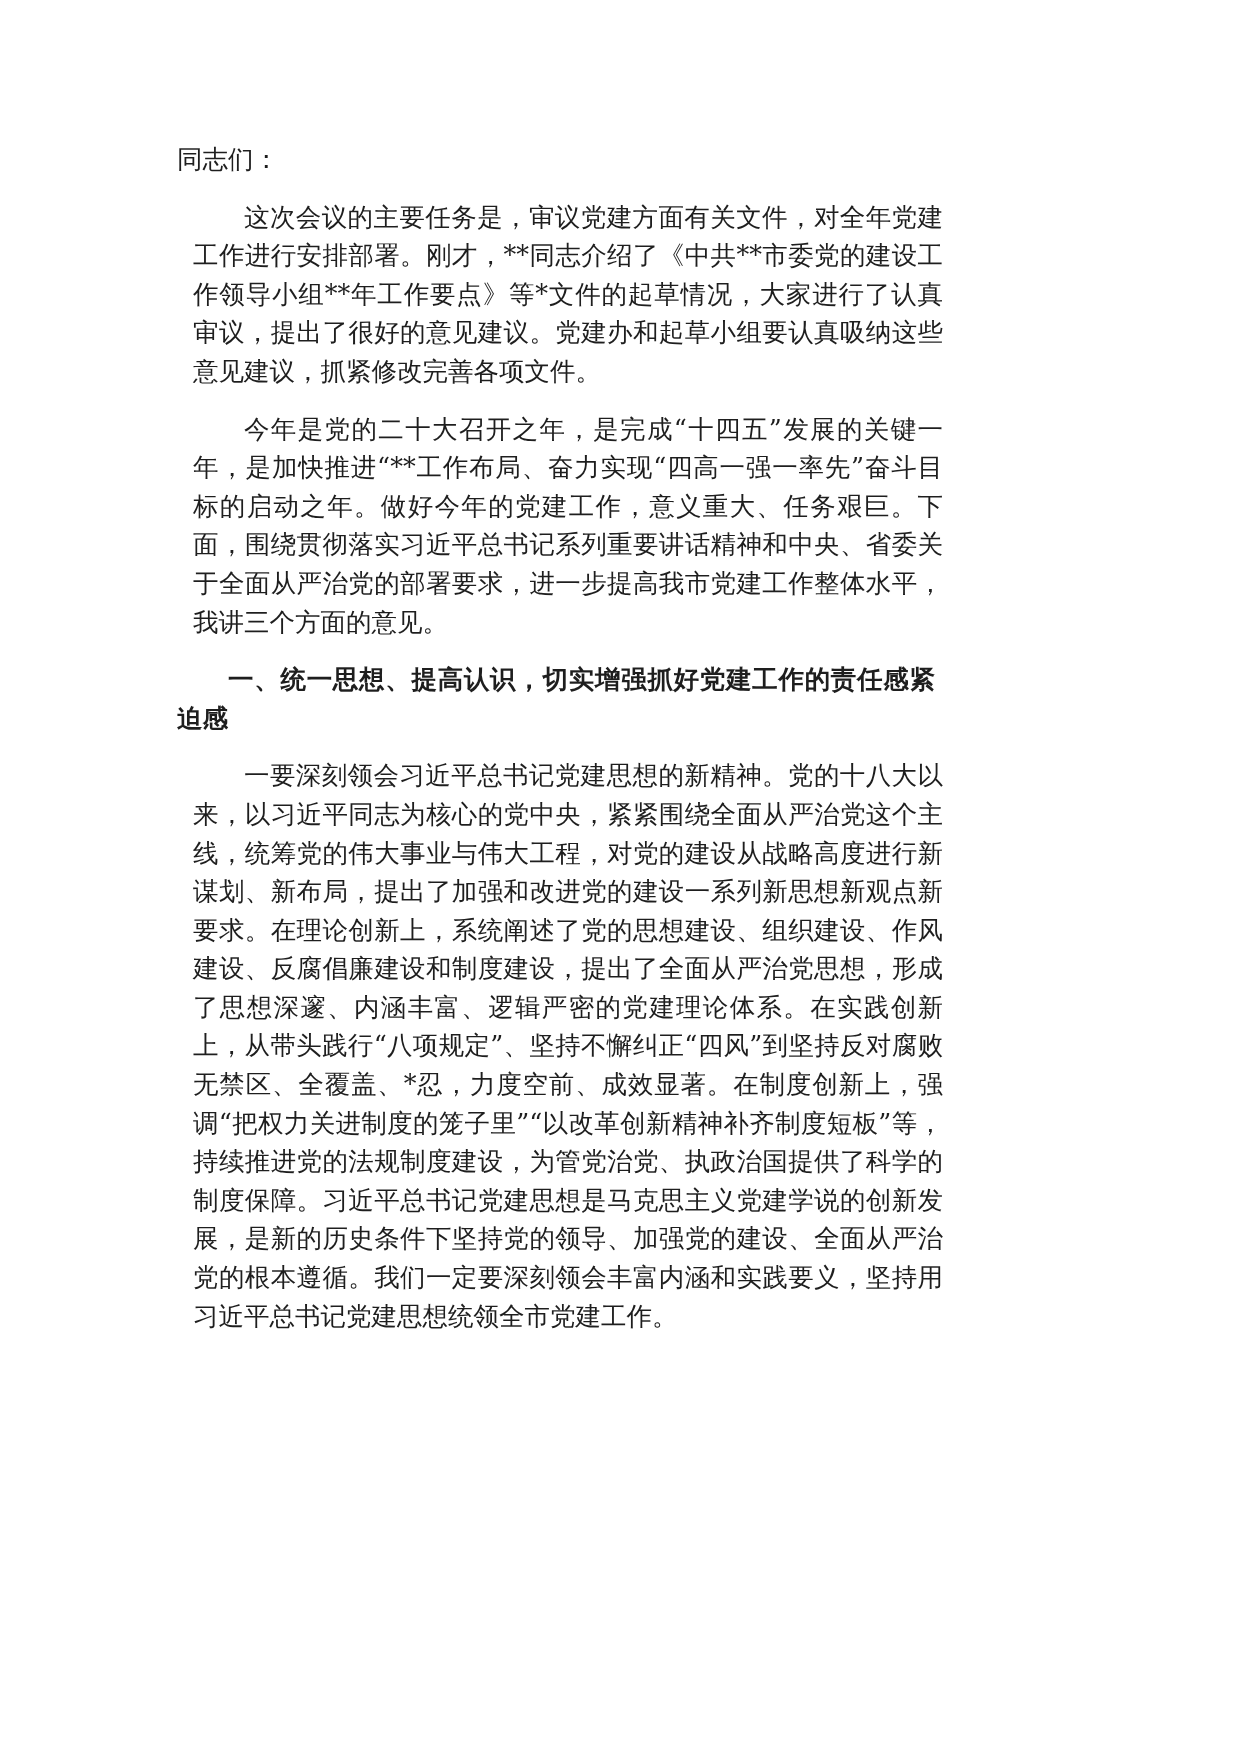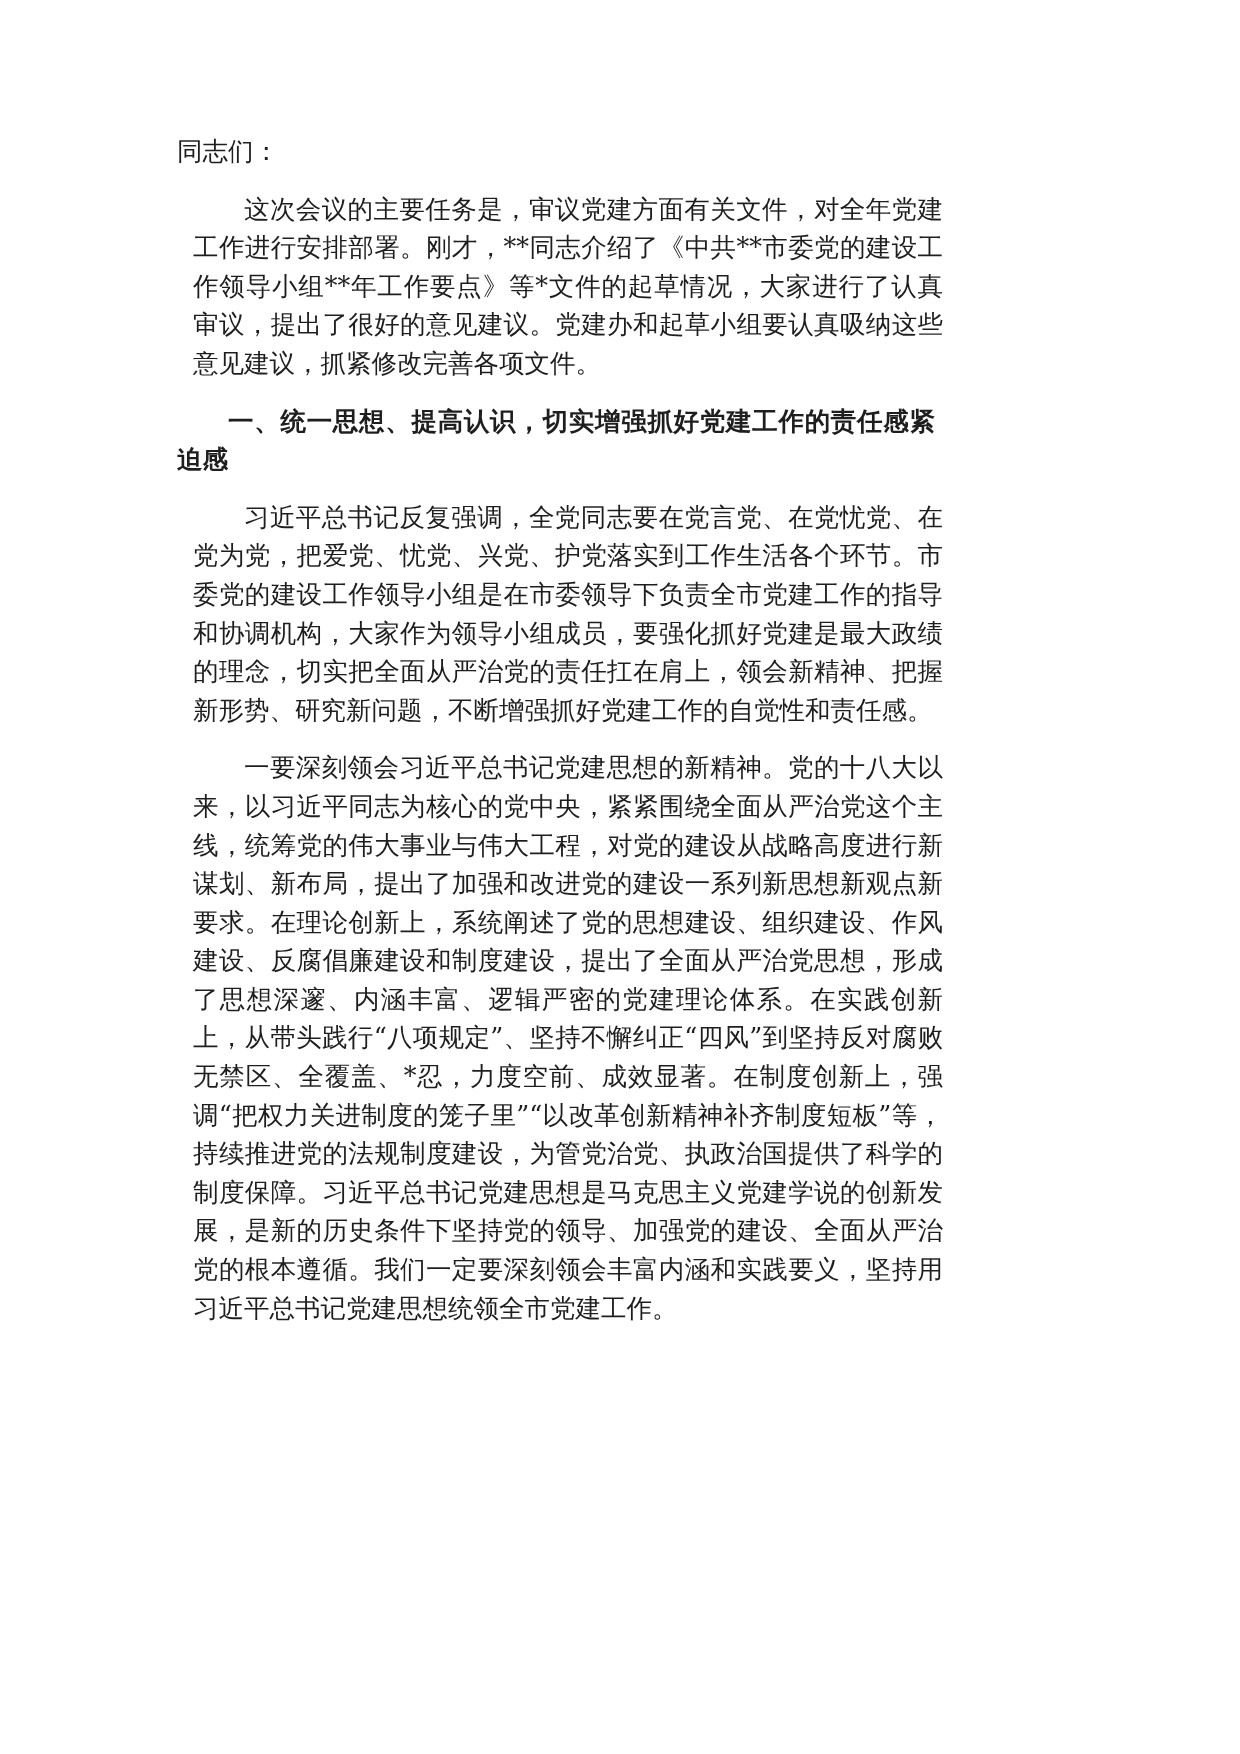--- a/index.html
+++ b/index.html
@@ -1,29 +1,29 @@
 <!DOCTYPE html>
 <html><head>
 <meta charset="utf-8">
 <style>
   html, body { margin: 0; padding: 0; background: #ffffff; }
   body { width: 1240px; height: 1754px; position: relative; overflow: hidden; }
   .page {
-    position: absolute; left: 177px; top: 132px; width: 766px;
+    position: absolute; left: 177px; top: 140px; width: 766px;
     font-family: "DejaVu Serif", "Liberation Serif", serif;
     font-size: 25.5px; line-height: 38.6px; color: #1e1e1e;
     text-align: justify;
   }
   .p { margin: 0 0 19px 16px; text-indent: 2em; }
   .salutation { margin: 0 0 19px 0; text-indent: 0; }
   .heading { font-weight: bold; margin: 0 8px 19px 0; text-indent: 2em; }
   .lead { font-weight: normal; }
 </style>
 </head>
 <body>
 
 <div class="page">
   <p class="salutation">同志们：</p>
   <p class="p">这次会议的主要任务是，审议党建方面有关文件，对全年党建工作进行安排部署。刚才，**同志介绍了《中共**市委党的建设工作领导小组**年工作要点》等*文件的起草情况，大家进行了认真审议，提出了很好的意见建议。党建办和起草小组要认真吸纳这些意见建议，抓紧修改完善各项文件。</p>
+  <p class="p">今年是党的二十大召开之年，是完成“十四五”发展的关键一年，是加快推进“**工作布局、奋力实现“四高一强一率先”奋斗目标的启动之年。做好今年的党建工作，意义重大、任务艰巨。下面，围绕贯彻落实习近平总书记系列重要讲话精神和中央、省委关于全面从严治党的部署要求，进一步提高我市党建工作整体水平，我讲三个方面的意见。</p>
   <p class="heading">一、统一思想、提高认识，切实增强抓好党建工作的责任感紧迫感</p>
-  <p class="p">习近平总书记反复强调，全党同志要在党言党、在党忧党、在党为党，把爱党、忧党、兴党、护党落实到工作生活各个环节。市委党的建设工作领导小组是在市委领导下负责全市党建工作的指导和协调机构，大家作为领导小组成员，要强化抓好党建是最大政绩的理念，切实把全面从严治党的责任扛在肩上，领会新精神、把握新形势、研究新问题，不断增强抓好党建工作的自觉性和责任感。</p>
   <p class="p"><span class="lead">一要深刻领会习近平总书记党建思想的新精神。</span><span>党的十八大以来，以习近平同志为核心的党中央，紧紧围绕全面从严治党这个主线，统筹党的伟大事业与伟大工程，对党的建设从战略高度进行新谋划、新布局，提出了加强和改进党的建设一系列新思想新观点新要求。在理论创新上，系统阐述了党的思想建设、组织建设、作风建设、反腐倡廉建设和制度建设，提出了全面从严治党思想，形成了思想深邃、内涵丰富、逻辑严密的党建理论体系。在实践创新上，从带头践行“八项规定”、坚持不懈纠正“四风”到坚持反对腐败无禁区、全覆盖、*忍，力度空前、成效显著。在制度创新上，强调“把权力关进制度的笼子里”“以改革创新精神补齐制度短板”等，持续推进党的法规制度建设，为管党治党、执政治国提供了科学的制度保障。习近平总书记党建思想是马克思主义党建学说的创新发展，是新的历史条件下坚持党的领导、加强党的建设、全面从严治党的根本遵循。我们一定要深刻领会丰富内涵和实践要义，坚持用习近平总书记党建思想统领全市党建工作。</span></p>
 </div>
 
 </body></html>

